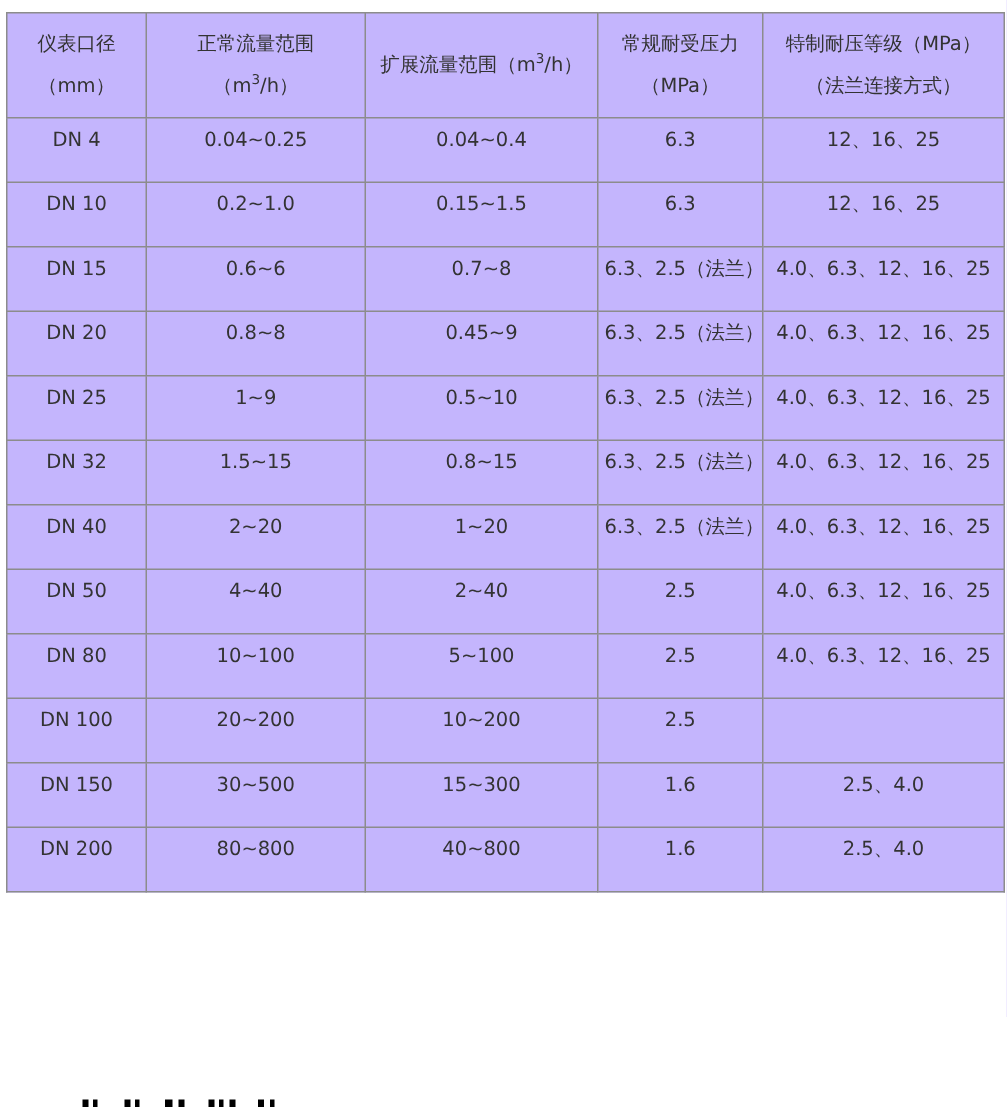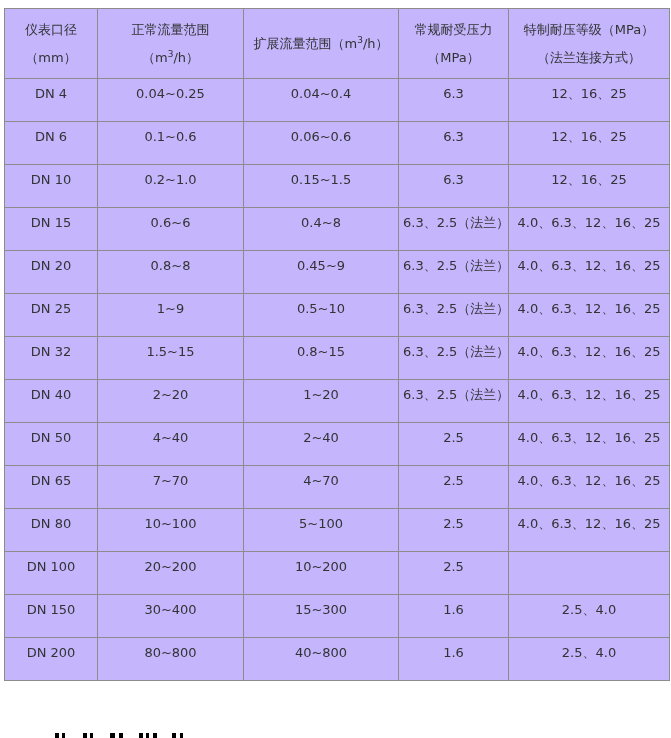--- a/index.html
+++ b/index.html
@@ -90,37 +90,30 @@
   </thead>
   <tbody>
     <tr>
       <td>DN 4</td>
       <td>0.04~0.25</td>
       <td>0.04~0.4</td>
       <td>6.3</td>
       <td>12、16、25</td>
     </tr>
     <tr>
-      <td>DN 6</td>
-      <td>0.1~0.6</td>
-      <td>0.06~0.6</td>
-      <td>6.3</td>
-      <td>12、16、25</td>
-    </tr>
-    <tr>
       <td>DN 10</td>
       <td>0.2~1.0</td>
       <td>0.15~1.5</td>
       <td>6.3</td>
       <td>12、16、25</td>
     </tr>
     <tr>
       <td>DN 15</td>
       <td>0.6~6</td>
-      <td>0.4~8</td>
+      <td>0.7~8</td>
       <td>6.3、2.5（法兰）</td>
       <td>4.0、6.3、12、16、25</td>
     </tr>
     <tr>
       <td>DN 20</td>
       <td>0.8~8</td>
       <td>0.45~9</td>
       <td>6.3、2.5（法兰）</td>
       <td>4.0、6.3、12、16、25</td>
     </tr>
@@ -146,43 +139,36 @@
       <td>4.0、6.3、12、16、25</td>
     </tr>
     <tr>
       <td>DN 50</td>
       <td>4~40</td>
       <td>2~40</td>
       <td>2.5</td>
       <td>4.0、6.3、12、16、25</td>
     </tr>
     <tr>
-      <td>DN 65</td>
-      <td>7~70</td>
-      <td>4~70</td>
-      <td>2.5</td>
-      <td>4.0、6.3、12、16、25</td>
-    </tr>
-    <tr>
       <td>DN 80</td>
       <td>10~100</td>
       <td>5~100</td>
       <td>2.5</td>
       <td>4.0、6.3、12、16、25</td>
     </tr>
     <tr>
       <td>DN 100</td>
       <td>20~200</td>
       <td>10~200</td>
       <td>2.5</td>
       <td></td>
     </tr>
     <tr>
       <td>DN 150</td>
-      <td>30~400</td>
+      <td>30~500</td>
       <td>15~300</td>
       <td>1.6</td>
       <td>2.5、4.0</td>
     </tr>
     <tr>
       <td>DN 200</td>
       <td>80~800</td>
       <td>40~800</td>
       <td>1.6</td>
       <td>2.5、4.0</td>

